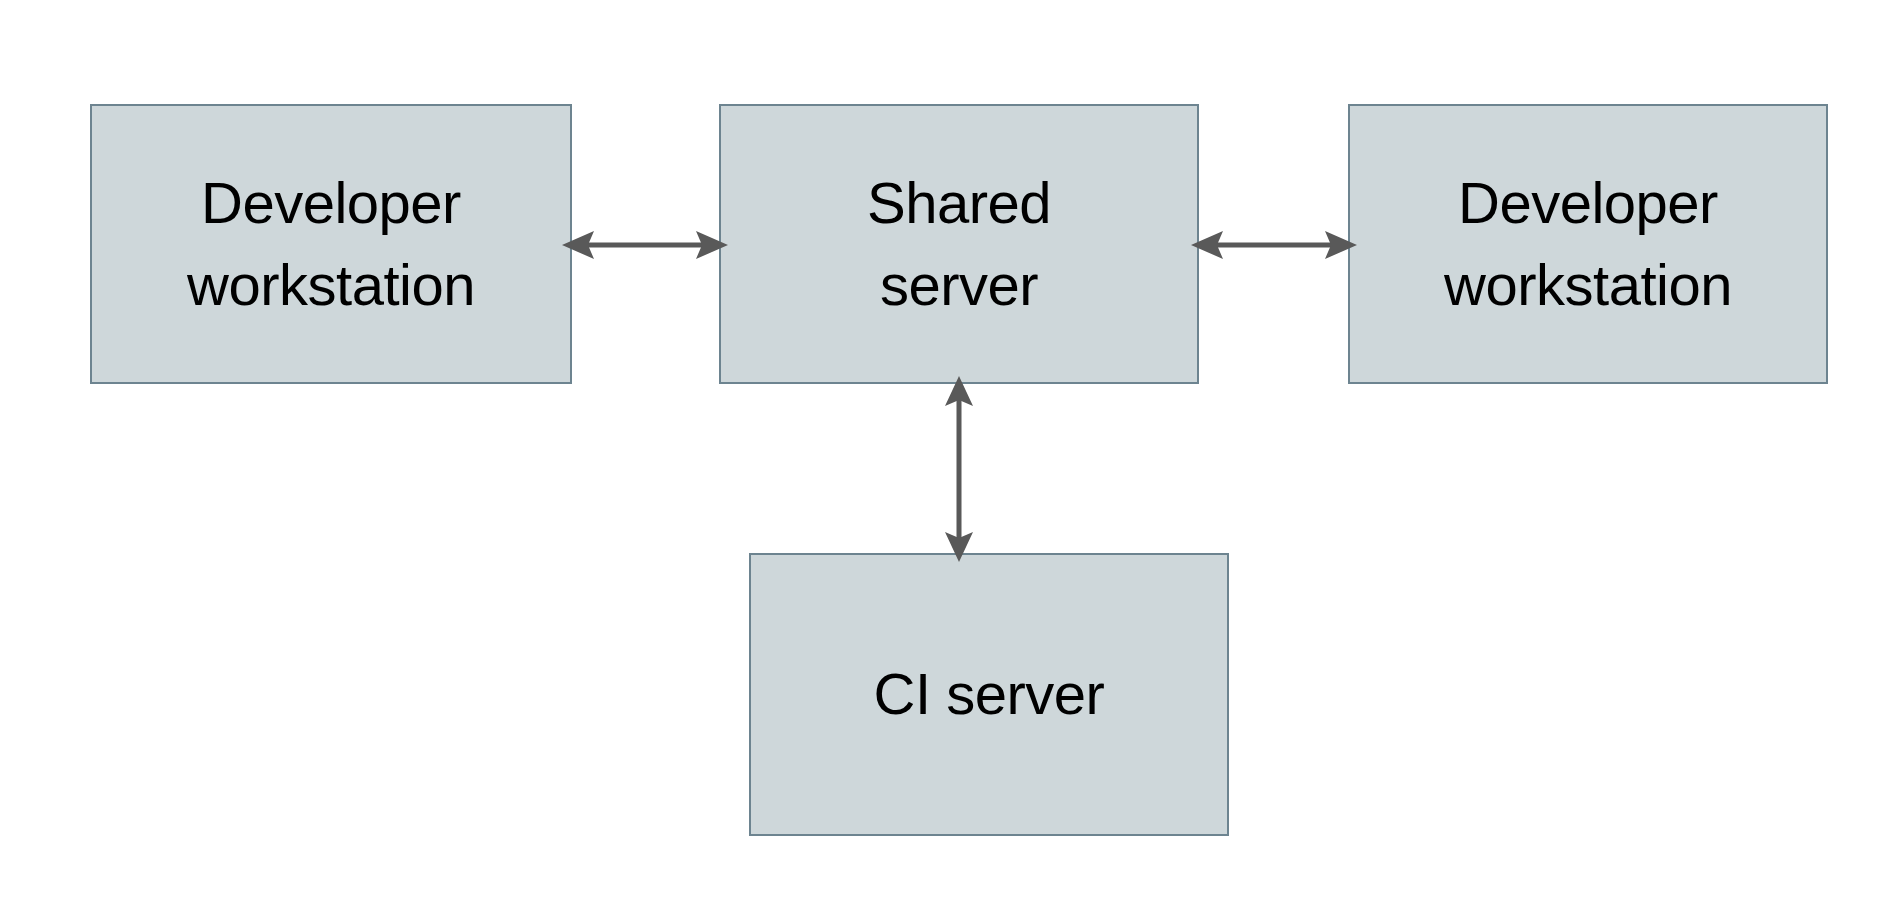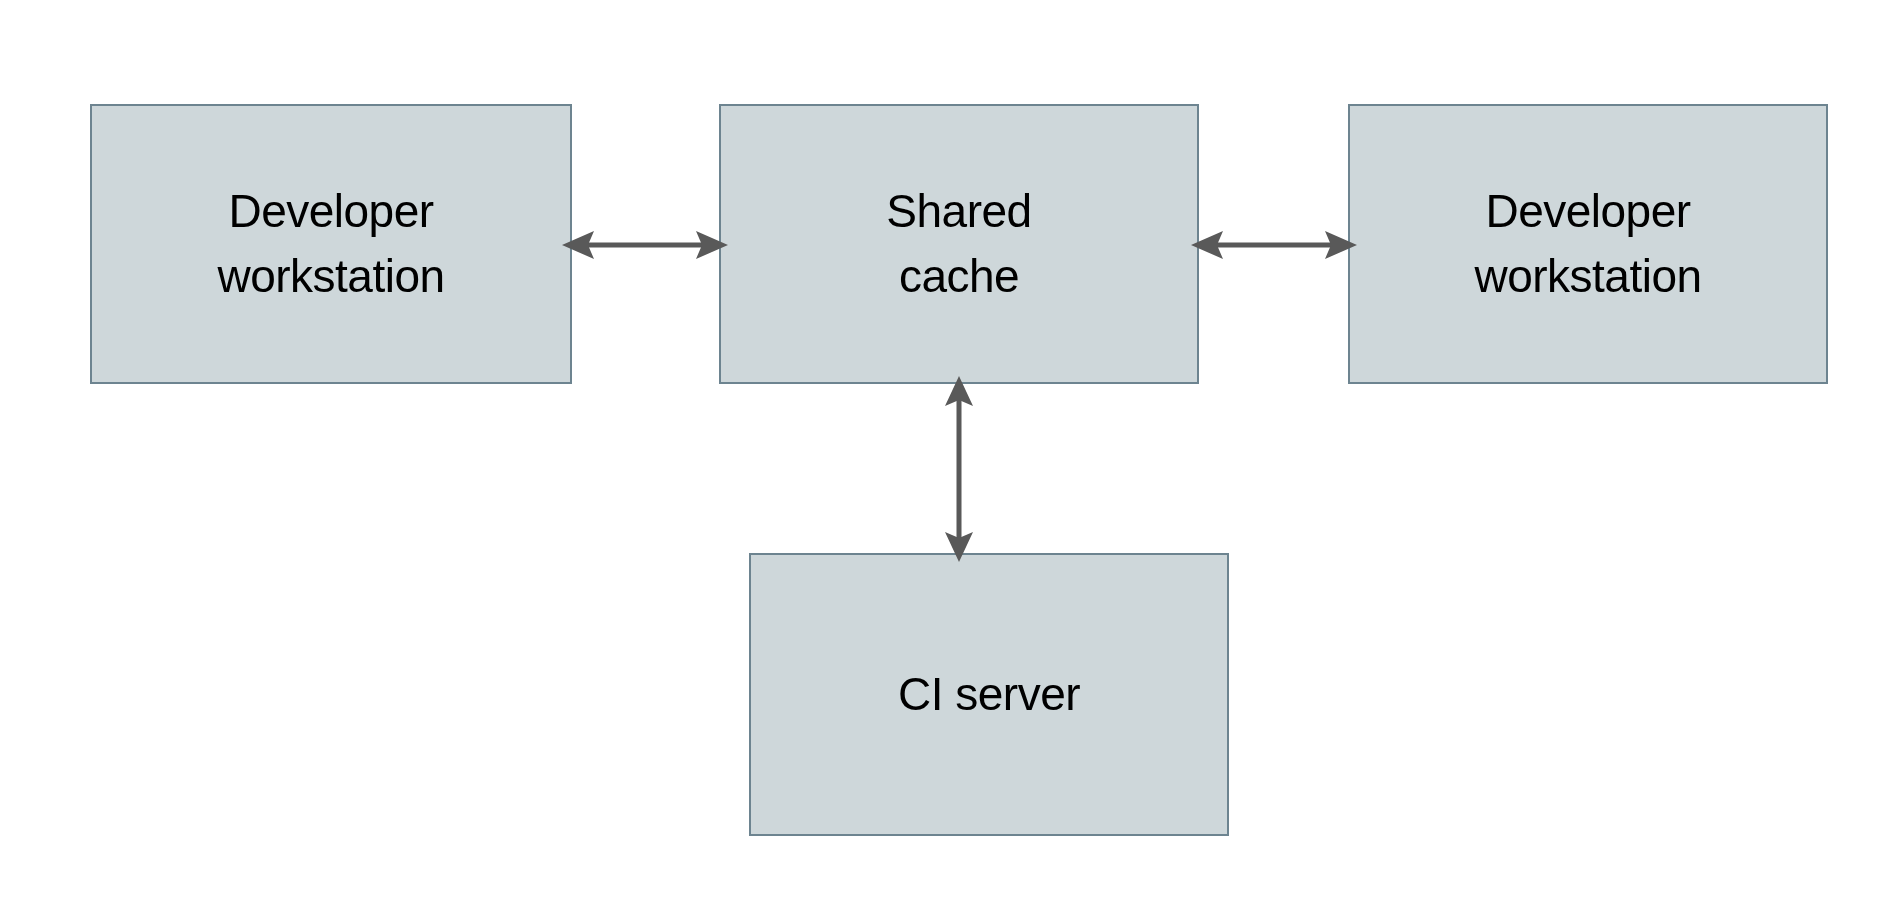--- a/index.html
+++ b/index.html
@@ -28,21 +28,21 @@
     background: #ced7da;
     border: 2px solid #6d8490;
     display: flex;
     align-items: center;
     justify-content: center;
     text-align: center;
   }
   .node-label {
     color: #000000;
     font-family: "Liberation Sans", sans-serif;
-    font-size: 46px;
+    font-size: 58px;
     font-weight: 400;
     line-height: 1.42;
     letter-spacing: -0.5px;
     white-space: pre-line;
     padding: 0 8px;
   }
 
   
   #node-dev-left   { left: 90px;  top: 104px; width: 482px; height: 280px; }
   #node-shared     { left: 719px; top: 104px; width: 480px; height: 280px; }
@@ -63,21 +63,21 @@
 
 <div id="diagram-canvas">
 
   <div class="node" id="node-dev-left">
     <span class="node-label">Developer
 workstation</span>
   </div>
 
   <div class="node" id="node-shared">
     <span class="node-label">Shared
-cache</span>
+server</span>
   </div>
 
   <div class="node" id="node-dev-right">
     <span class="node-label">Developer
 workstation</span>
   </div>
 
   <div class="node" id="node-ci">
     <span class="node-label">CI server</span>
   </div>

